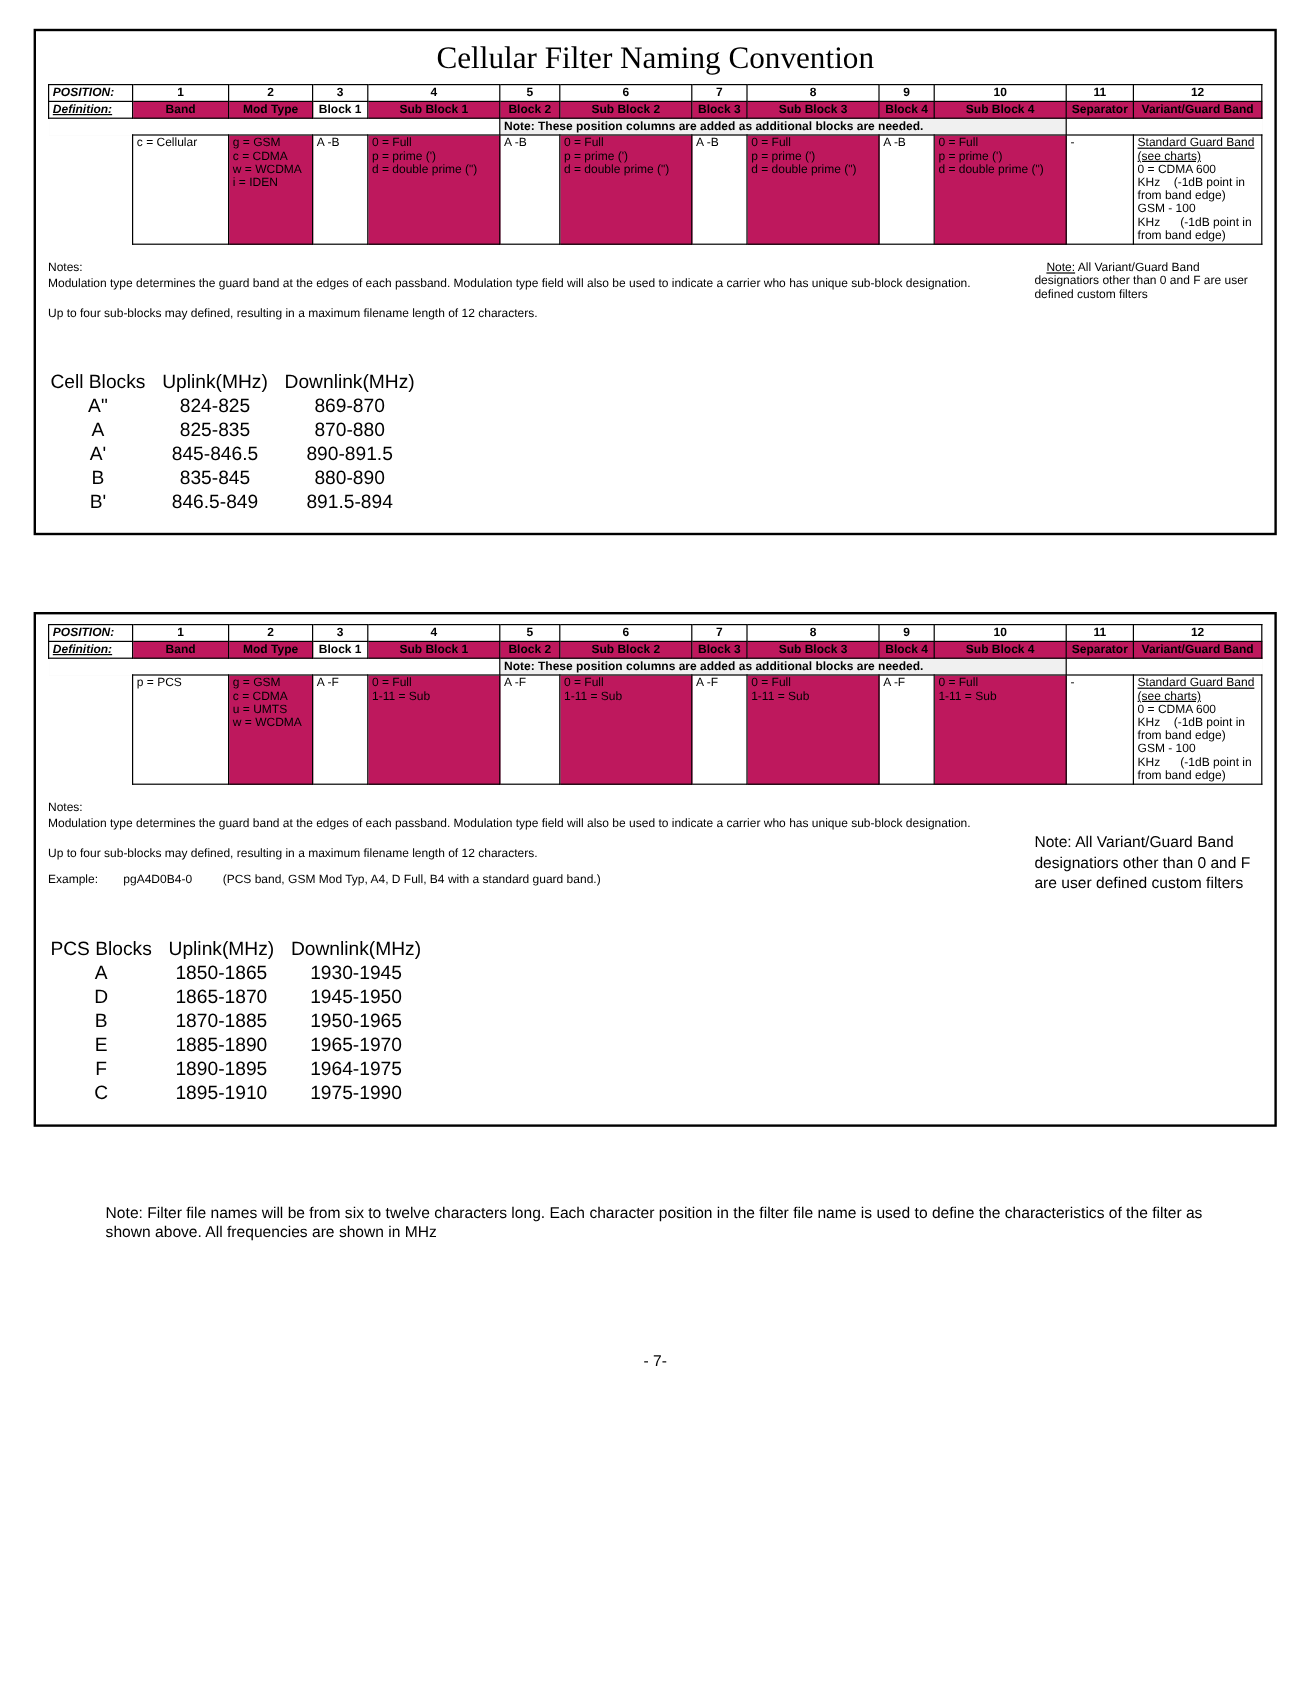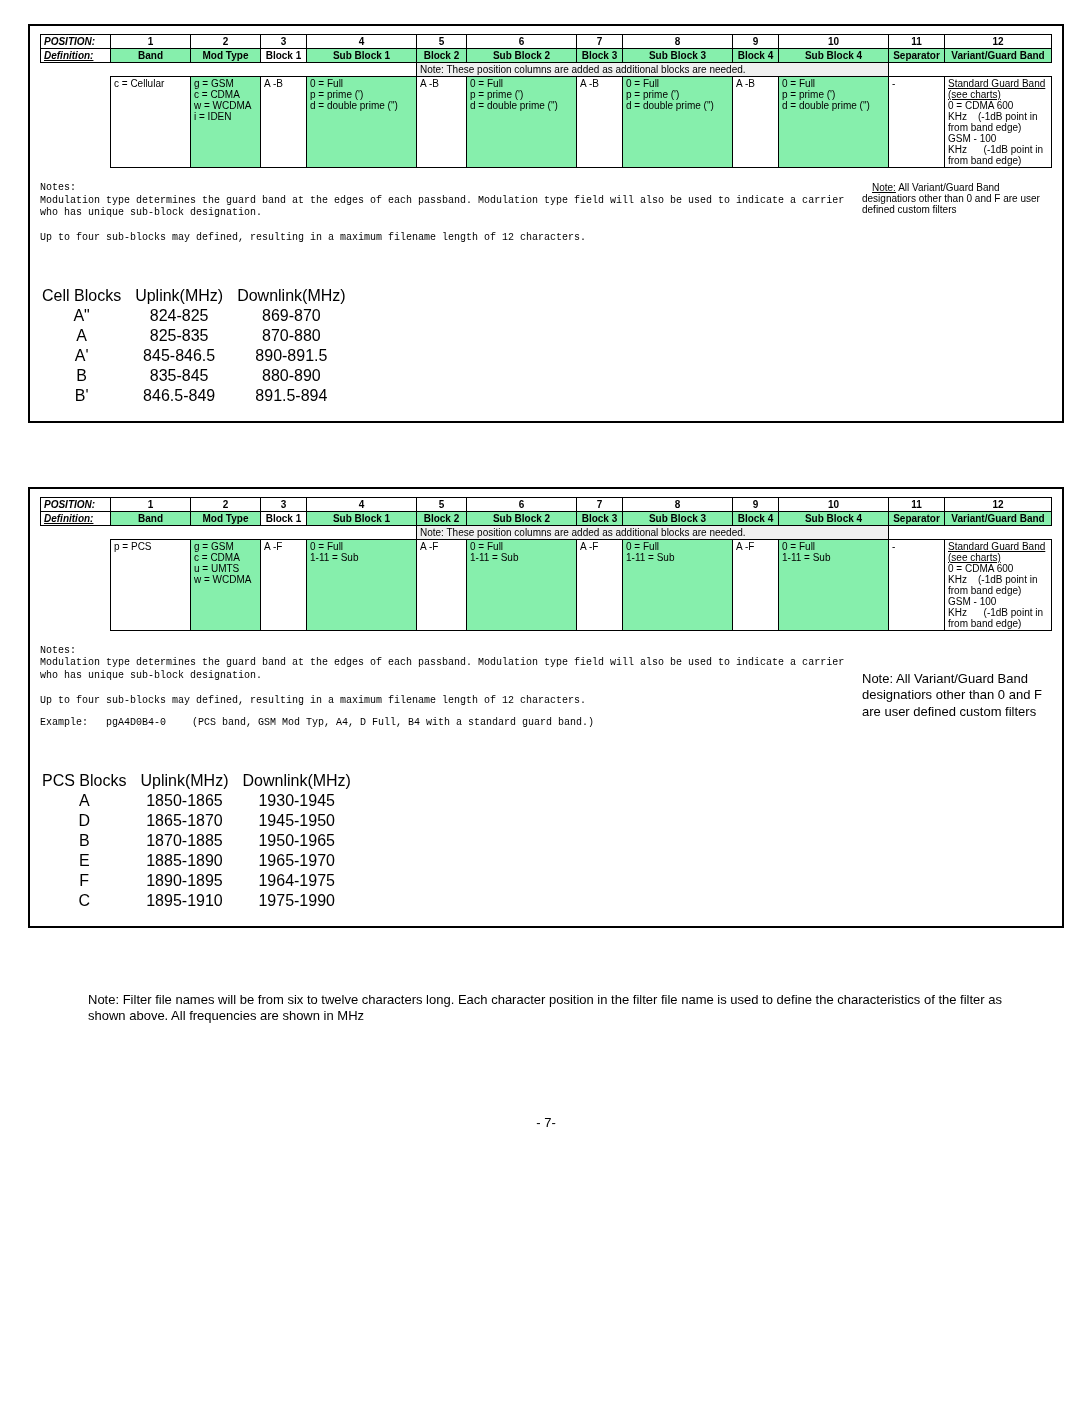--- a/index.html
+++ b/index.html
@@ -30,35 +30,34 @@
   }
   table.main th, table.main td {
     font-size: 10px;
     text-align: left;
     vertical-align: top;
     padding: 1px 3px;
   }
   .bordered th, .bordered td {
     border: 1px solid #000;
   }
-  .hl { background: #86efac; }
+  .hl { background: #be185d; }
   .dim { background: #f0f0f0; }
   .pos-label, .def-label {
     font-style: italic;
     font-weight: bold;
   }
   .def-label { text-decoration: underline; }
   .col-label { text-align: center !important; font-weight: bold; }
   .center { text-align: center; }
   .notecell { font-size: 10px; }
   .notes-block {
     margin-top: 14px;
     font-size: 10px;
     line-height: 1.25;
-    font-family: Liberation Mono, monospace;
   }
   .notes-right {
     float: right;
     width: 190px;
     margin-top: 14px;
     font-size: 10px;
   }
   .notes-right .underline { text-decoration: underline; padding-left: 10px; }
   .ex-row { margin-top: 10px; }
   .blocks {
@@ -78,26 +77,28 @@
     line-height: 1.3;
   }
   .page-num {
     text-align: center;
     margin-top: 90px;
     font-size: 13px;
   }
   .row-note td {
     text-align: right;
     font-size: 9px;
+    font-weight: bold;
   }
 </style>
 </head>
 <body>
 
 <div class="section">
+  <h2 class="sec-title">Cellular Filter Naming Convention</h2>
 
   <table class="main">
     <colgroup>
       <col style="width:70px">
         <col style="width:80px">
         <col style="width:70px">
       <col style="width:46px">
         <col style="width:110px">
       <col style="width:50px">
         <col style="width:110px">

